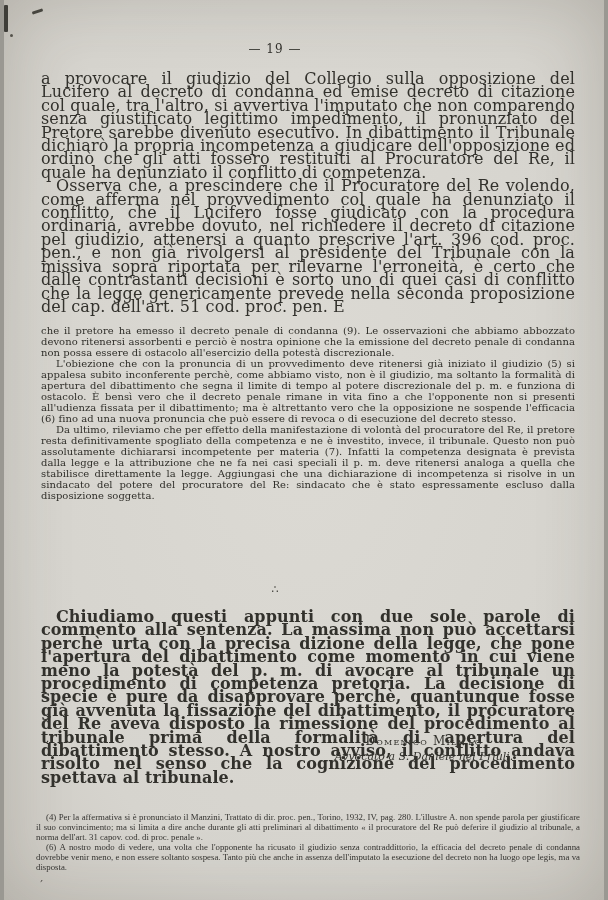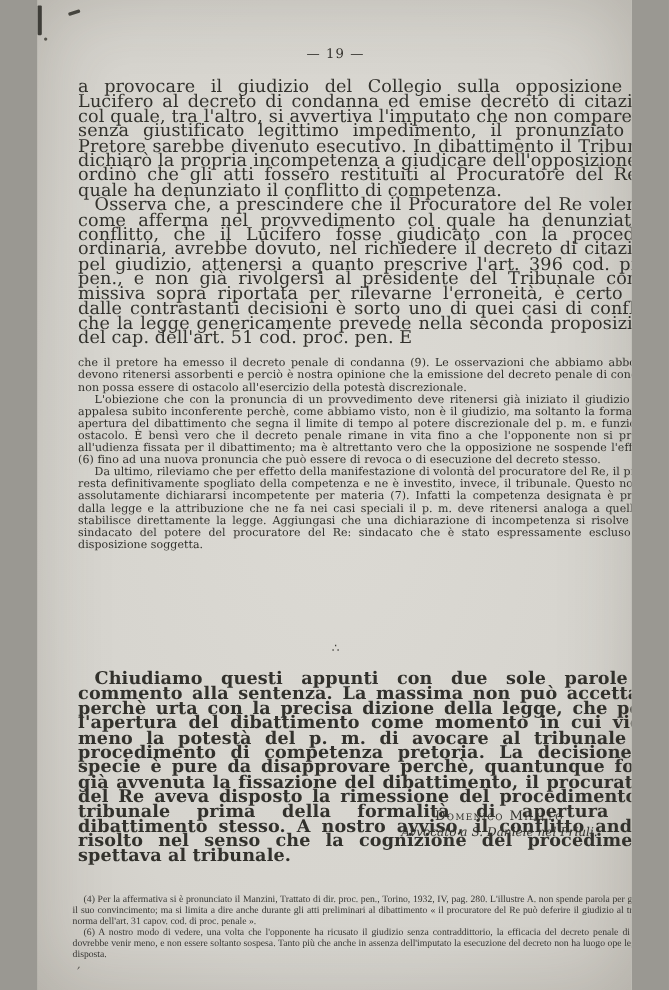--- a/index.html
+++ b/index.html
@@ -1,18 +1,18 @@
 <!DOCTYPE html>
 <html><head>
 <meta charset="utf-8">
 <style>
   html,body { margin:0; padding:0; background:#9a9892; }
   .page {
     position: relative;
-    width: 540px;
+    width: 600px;
     height: 900px;
     margin: 0 auto;
     background: #d8d6d0;
     background-image: radial-gradient(ellipse at 50% 45%, #dcdad4 0%, #d6d4ce 70%, #ccc9c2 100%);
     box-shadow: inset 0 0 70px rgba(60,55,45,0.18);
     overflow: hidden;
     font-family: "DejaVu Serif", "Liberation Serif", serif;
     color: #32312c;
   }
   .pageno {

